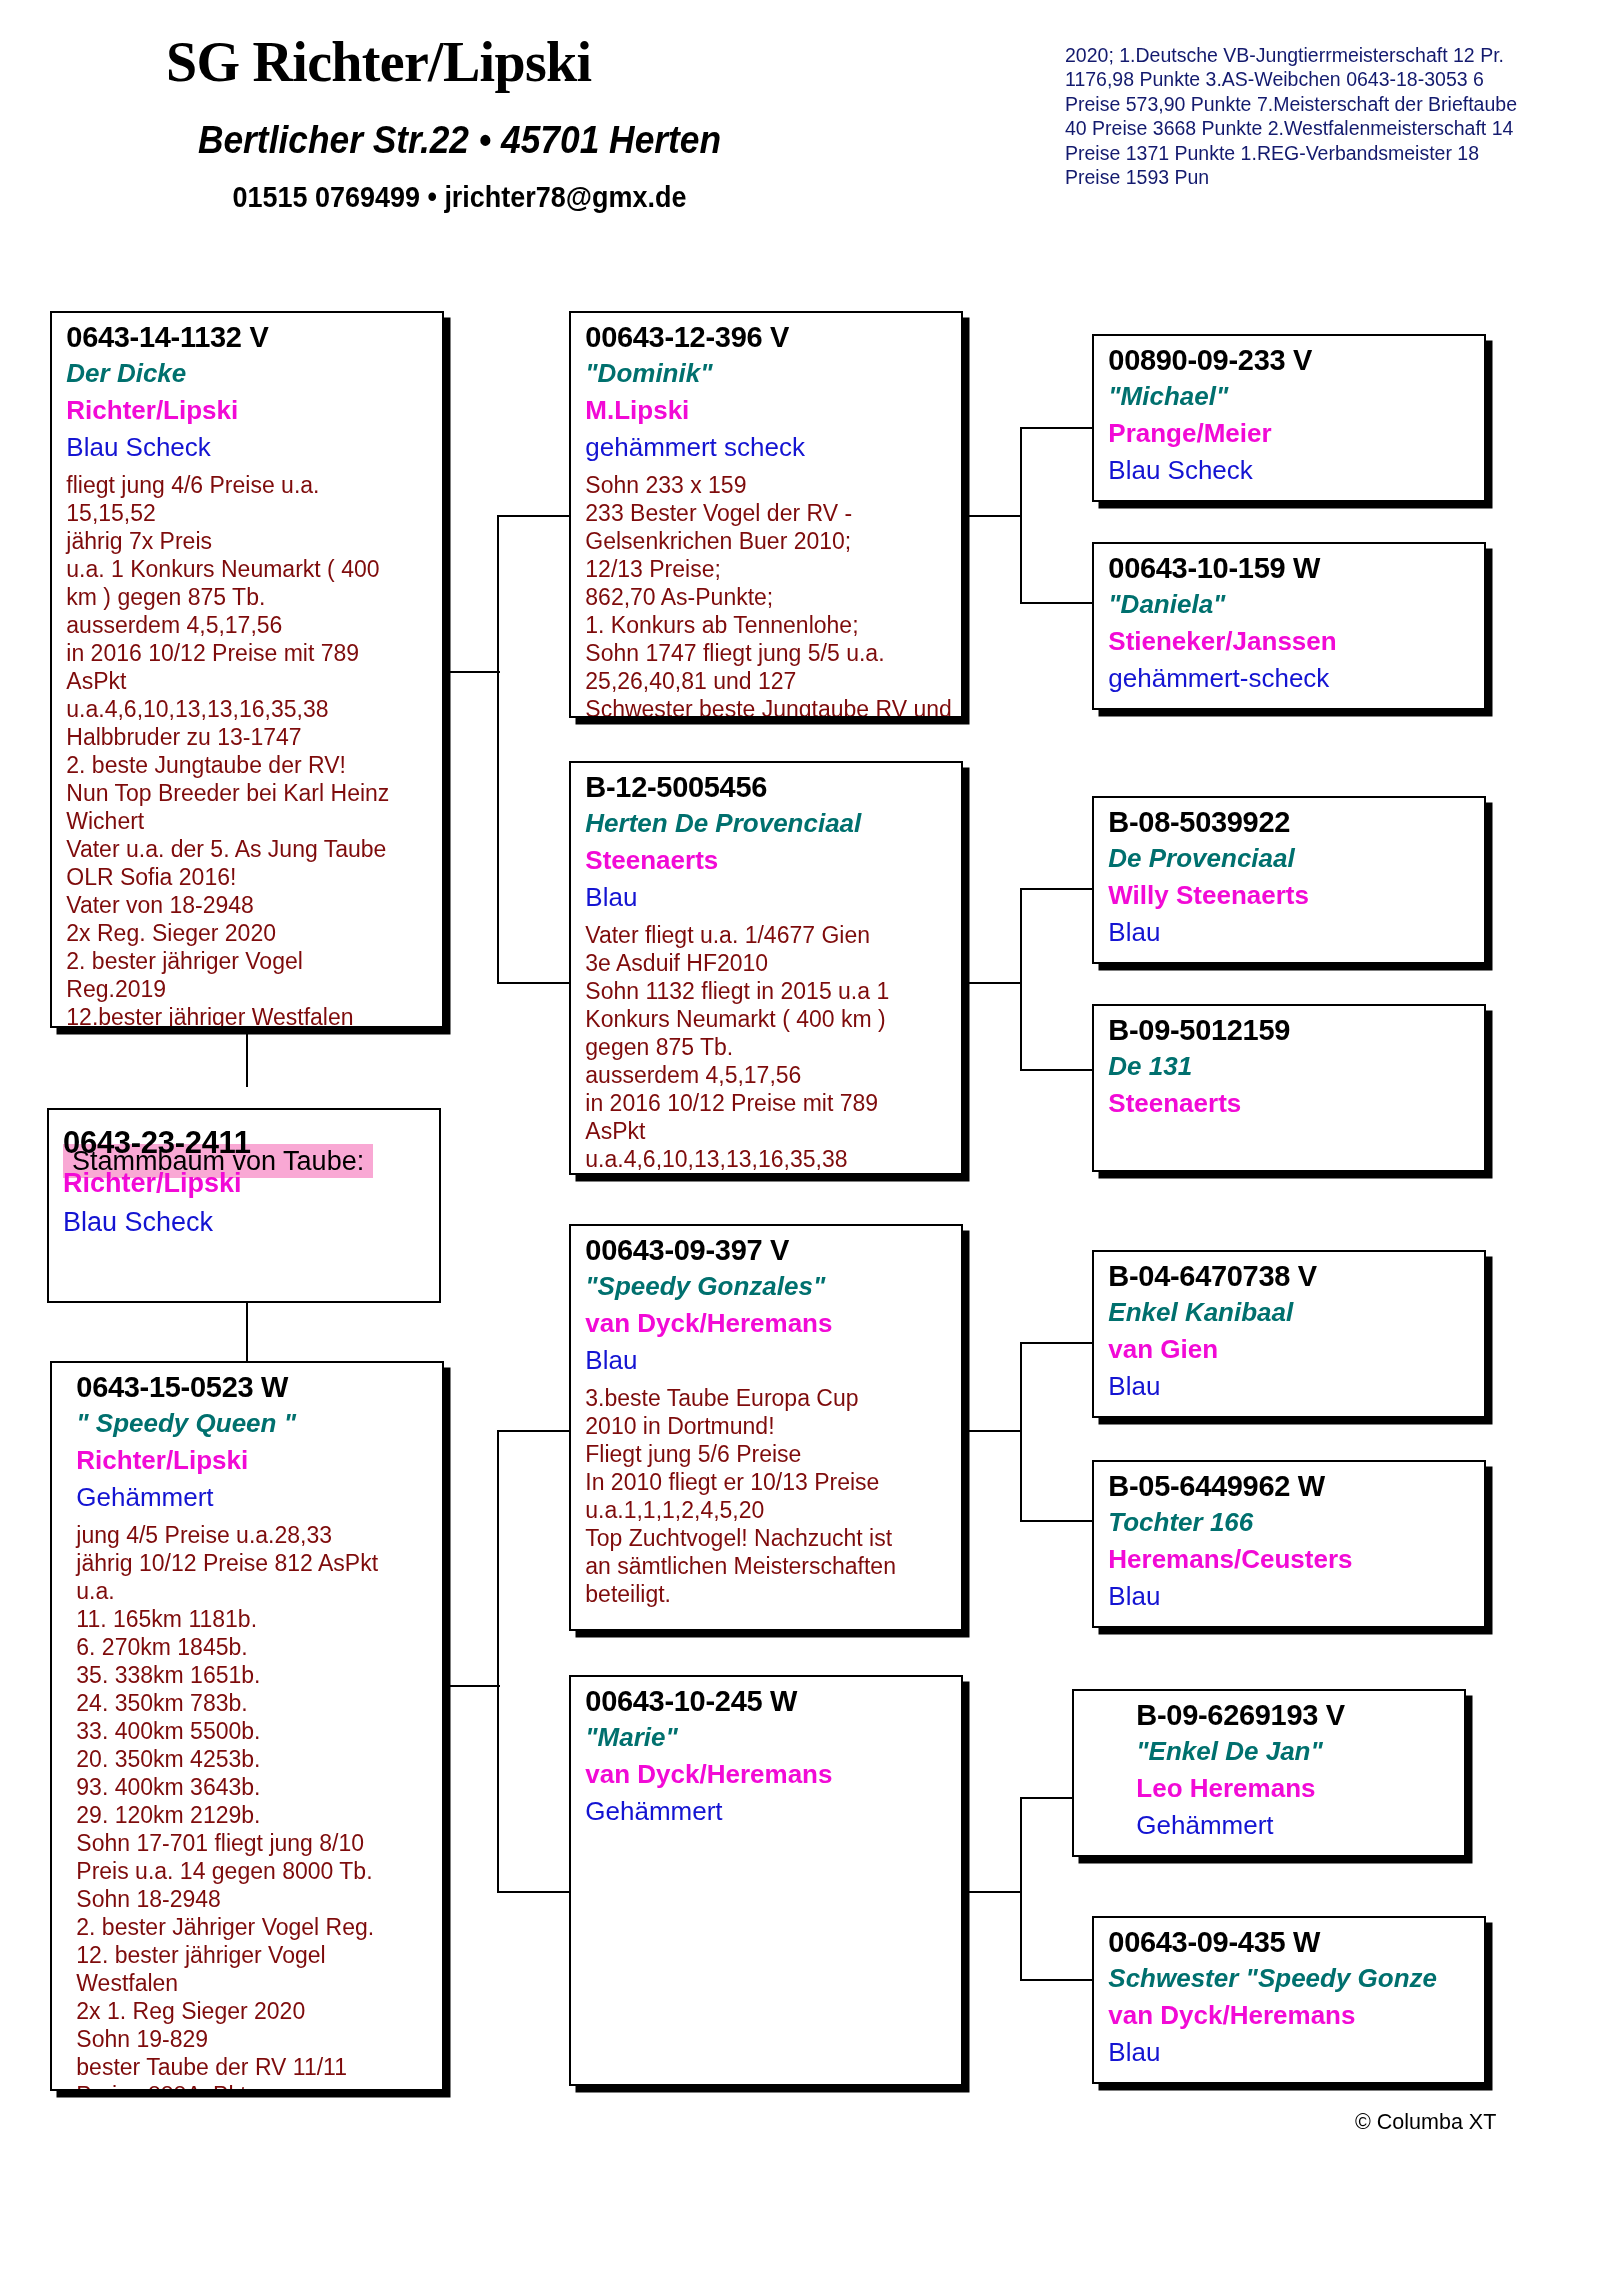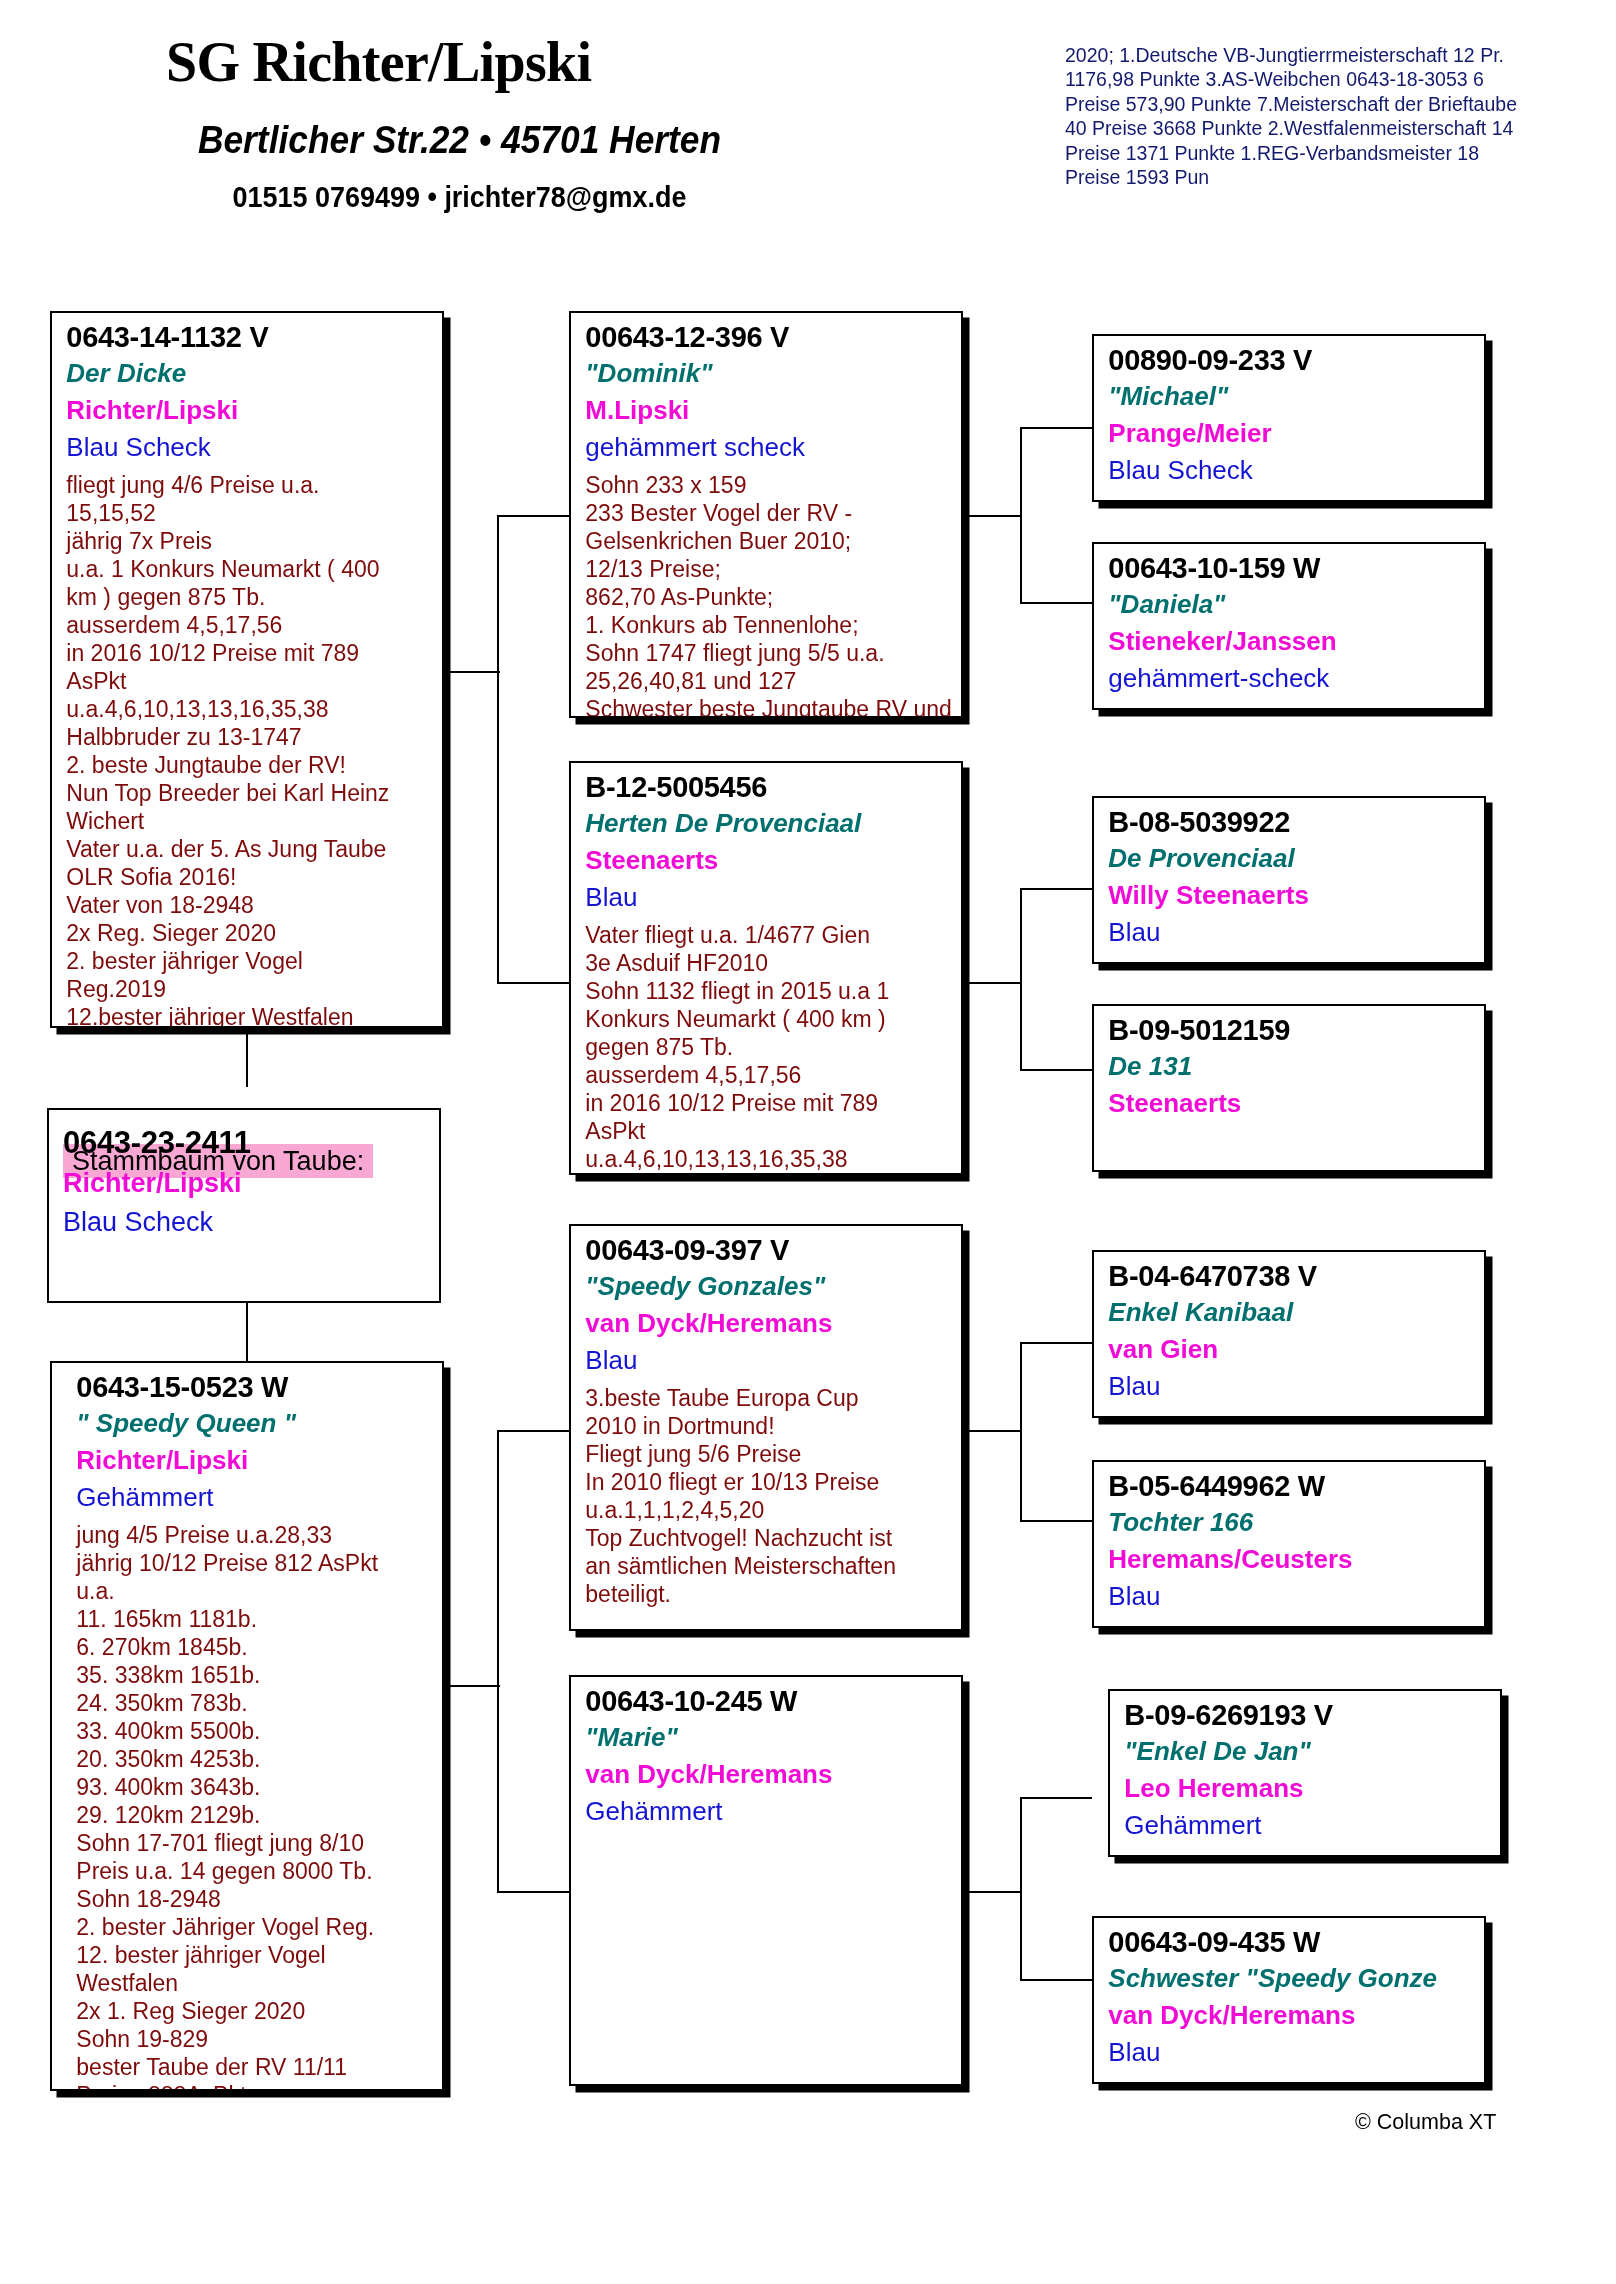--- a/index.html
+++ b/index.html
@@ -290,21 +290,21 @@
   <div class="colour">Blau</div>
 </div>
 
 <div class="pbox" style="left:1092px;top:1460px;width:394px;height:168px;">
   <div class="ring">B-05-6449962 W</div>
   <div class="nick">Tochter 166</div>
   <div class="breeder">Heremans/Ceusters</div>
   <div class="colour">Blau</div>
 </div>
 
-<div class="pbox" style="left:1108px;top:1689px;width:394px;height:168px;">
+<div class="pbox" style="left:1072px;top:1689px;width:394px;height:168px;padding-left:48px;">
   <div class="ring">B-09-6269193 V</div>
   <div class="nick">"Enkel De Jan"</div>
   <div class="breeder">Leo Heremans</div>
   <div class="colour">Gehämmert</div>
 </div>
 
 <div class="pbox" style="left:1092px;top:1916px;width:394px;height:168px;">
   <div class="ring">00643-09-435 W</div>
   <div class="nick">Schwester "Speedy Gonze</div>
   <div class="breeder">van Dyck/Heremans</div>

